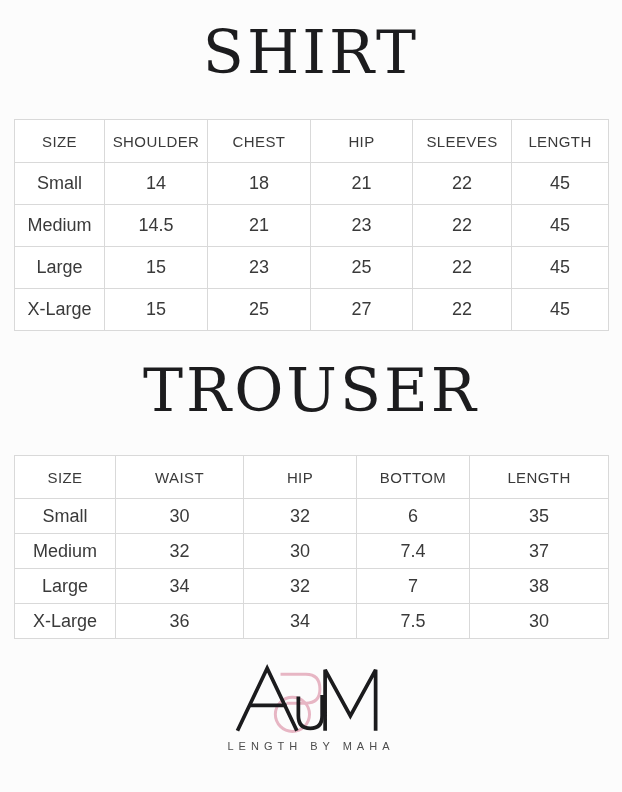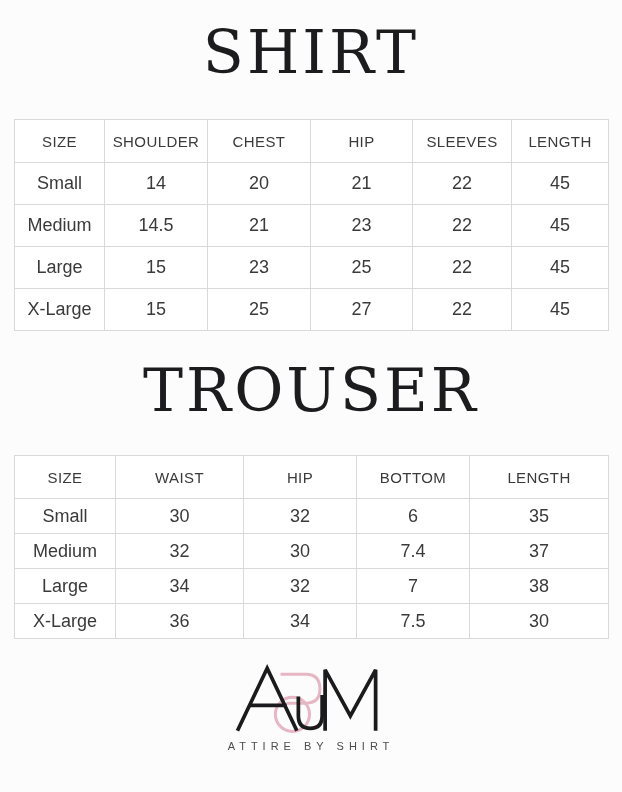--- a/index.html
+++ b/index.html
@@ -91,21 +91,21 @@
         <th>CHEST</th>
         <th>HIP</th>
         <th>SLEEVES</th>
         <th>LENGTH</th>
       </tr>
     </thead>
     <tbody>
       <tr>
         <td>Small</td>
         <td>14</td>
-        <td>20</td>
+        <td>18</td>
         <td>21</td>
         <td>22</td>
         <td>45</td>
       </tr>
       <tr>
         <td>Medium</td>
         <td>14.5</td>
         <td>21</td>
         <td>23</td>
         <td>22</td>
@@ -187,16 +187,16 @@
       <path class="stroke-pink" stroke-width="4" d="M64 18 H98 Q117 18 117 38 Q117 57 98 57 H72"></path>
       <circle class="stroke-pink" stroke-width="4" cx="80" cy="72" r="23"></circle>
 
       <path class="stroke-black" stroke-width="5" d="M6 94 L46 10 L86 94"></path>
       <path class="stroke-black" stroke-width="5" d="M22 60 H72"></path>
 
       <path class="stroke-black" stroke-width="5" d="M88 48 V74 Q88 91 104 91 Q120 91 120 74 V46"></path>
 
       <path class="stroke-black" stroke-width="5" d="M124 94 V12 L158 74 L192 12 V94"></path>
     </svg>
-    <div class="tagline">ATTIRE BY SHIRT</div>
+    <div class="tagline">LENGTH BY MAHA</div>
   </div>
 
 </div>
 
 </body></html>

